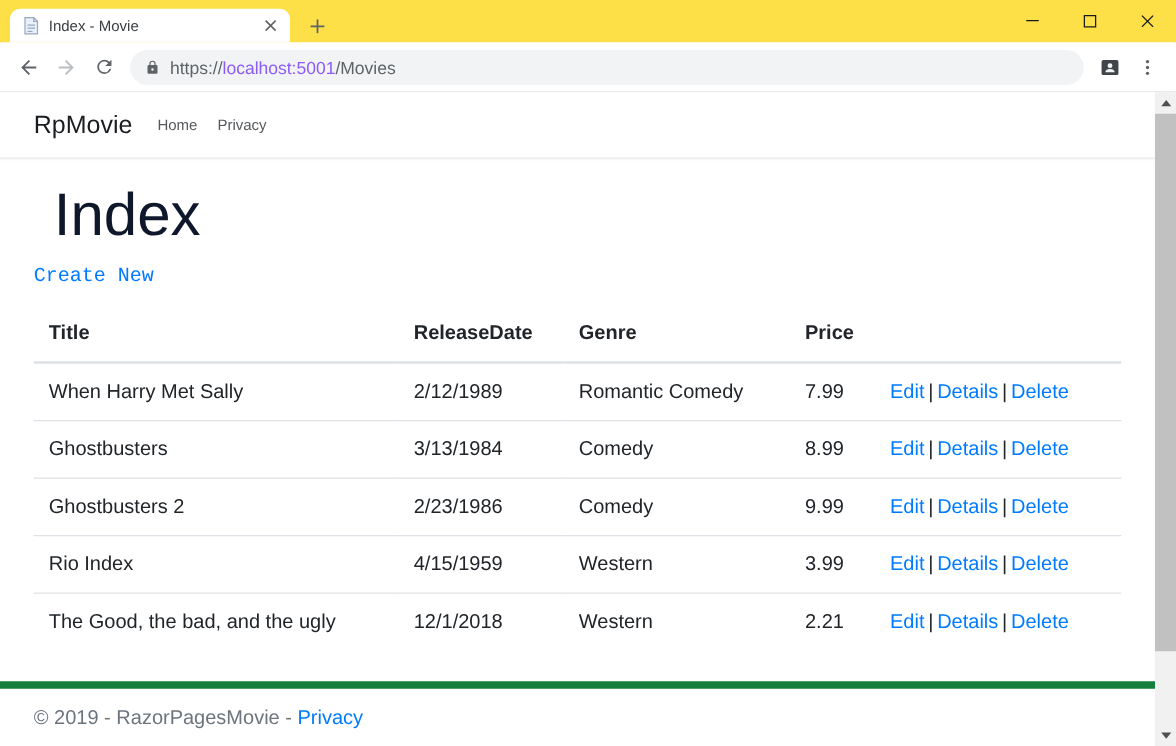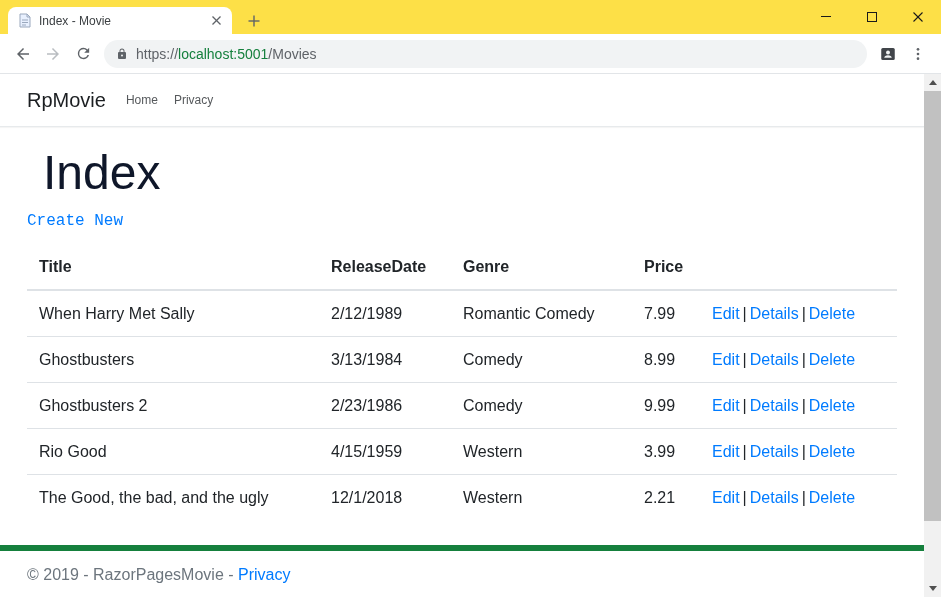--- a/index.html
+++ b/index.html
@@ -52,21 +52,21 @@
   }
   .nav-icon-btn { width: 30px; height: 30px; display: flex; align-items: center; justify-content: center; border-radius: 15px; cursor: pointer; flex: 0 0 auto; }
   .addressbar {
     flex: 1; height: 28px; margin: 0 6px;
     background: #f1f3f4; border-radius: 14px;
     display: flex; align-items: center;
     padding: 0 12px; min-width: 0;
   }
   .url { font-size: 14px; white-space: nowrap; overflow: hidden; margin-left: 8px; }
   .url .dim { color: #5f6368; }
-  .url .host { color: #15803d; }
+  .url .host { color: #8b5cf6; }
 
   
   .content-area { flex: 1; display: flex; min-height: 0; }
   .page { flex: 1; display: flex; flex-direction: column; background: #fff; min-width: 0; }
 
   
   .site-navbar {
     height: 53px; display: flex; align-items: center;
     padding: 0 27px;
     border-bottom: 1px solid #e7eaec;
@@ -242,21 +242,21 @@
               <td><a class="blue-link">Edit</a><span class="sep">|</span><a class="blue-link">Details</a><span class="sep">|</span><a class="blue-link">Delete</a></td>
             </tr>
             <tr>
               <td>Ghostbusters 2</td>
               <td>2/23/1986</td>
               <td>Comedy</td>
               <td>9.99</td>
               <td><a class="blue-link">Edit</a><span class="sep">|</span><a class="blue-link">Details</a><span class="sep">|</span><a class="blue-link">Delete</a></td>
             </tr>
             <tr>
-              <td>Rio Good</td>
+              <td>Rio Index</td>
               <td>4/15/1959</td>
               <td>Western</td>
               <td>3.99</td>
               <td><a class="blue-link">Edit</a><span class="sep">|</span><a class="blue-link">Details</a><span class="sep">|</span><a class="blue-link">Delete</a></td>
             </tr>
             <tr>
               <td>The Good, the bad, and the ugly</td>
               <td>12/1/2018</td>
               <td>Western</td>
               <td>2.21</td>

